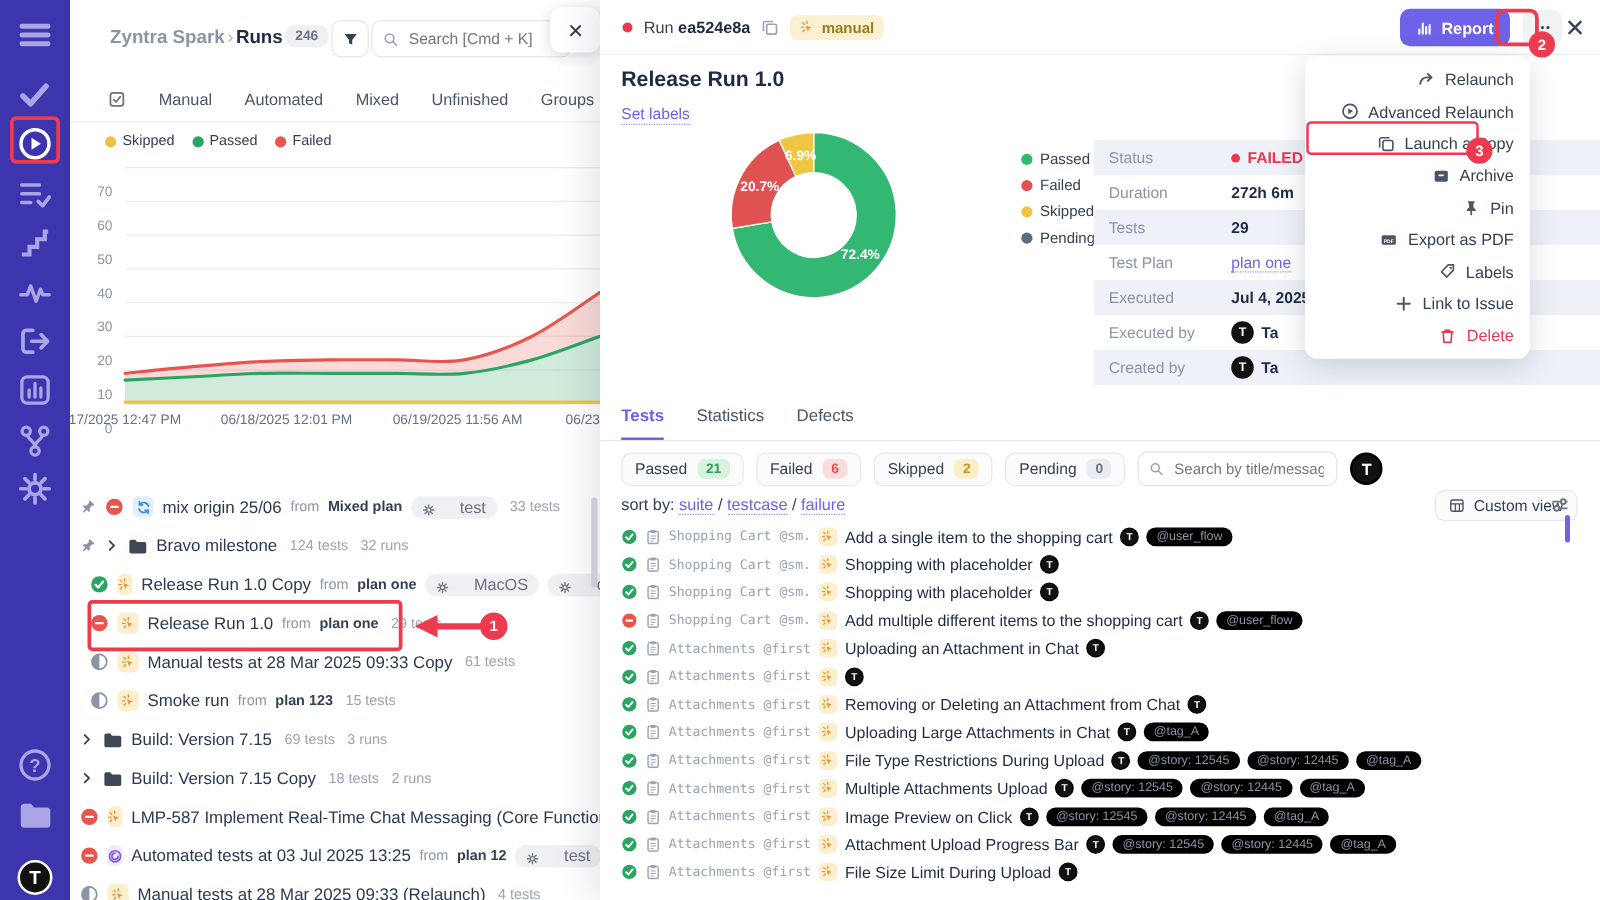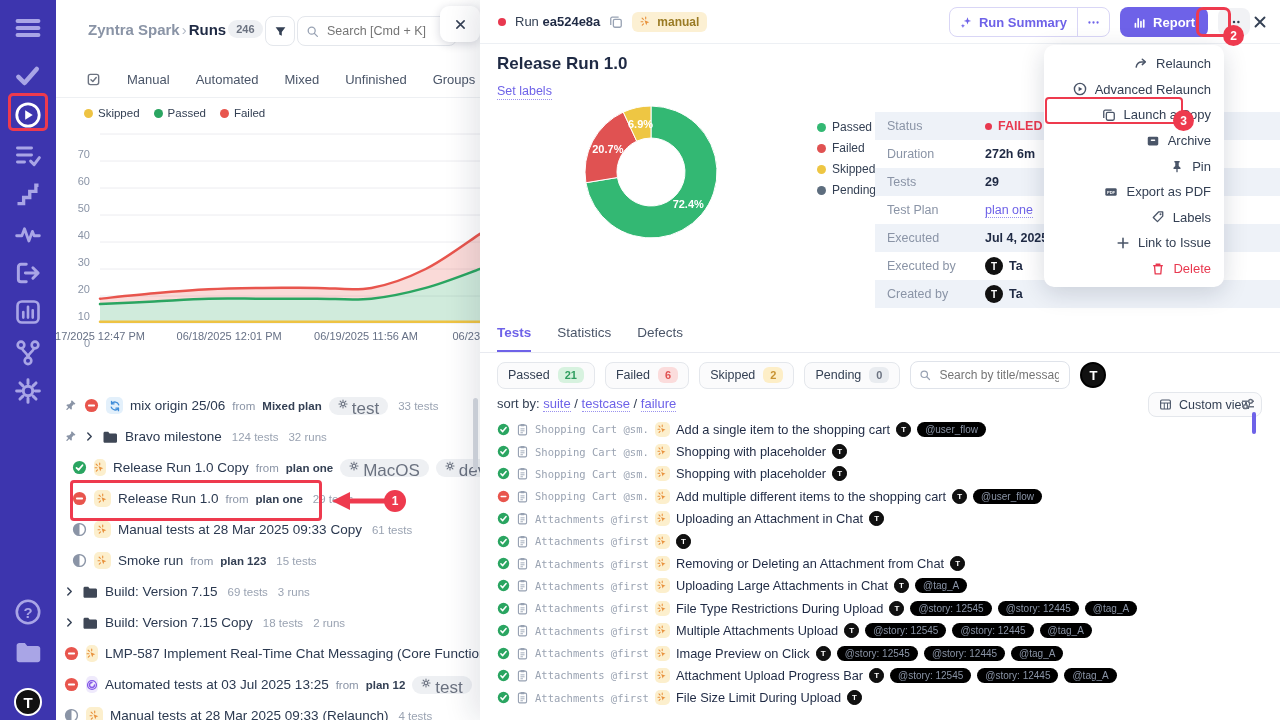--- a/index.html
+++ b/index.html
@@ -42,21 +42,21 @@
   .dot{width:9px;height:9px;border-radius:50%;}
   .ylab{position:absolute;width:26px;text-align:right;font-size:11px;color:#8a94a6;margin-top:20px;}
   .xlab{position:absolute;top:330px;font-size:11px;color:#667085;white-space:nowrap;transform:translateX(-50%);}
   
   .run-row{position:absolute;left:0;width:100%;height:31px;display:flex;align-items:center;gap:7px;
     padding-left:8px;white-space:nowrap;overflow:hidden;}
   .run-title{font-size:13.5px;font-weight:500;color:#2b3950;}
   .run-from{font-size:11.5px;color:#8a94a6;}
   .run-plan{font-size:11.5px;font-weight:bold;color:#344054;}
   .run-meta{font-size:11.5px;color:#9aa3b2;margin-left:3px;}
-  .env-badge{display:inline-flex;align-items:flex-start;gap:4px;background:#eef0f3;color:#6b7280;font-size:17px;
+  .env-badge{display:inline-flex;align-items:flex-end;gap:20px;background:#eef0f3;color:#6b7280;font-size:13px;
     border-radius:10px;padding:2px 9px;height:18px;}
   .env-badge .ic{width:10px;height:10px;color:#6b7280;}
   .pin-ic{width:13px;height:13px;color:#8a94a6;transform:rotate(42deg);}
   .type-chip{width:17px;height:17px;border-radius:5px;display:inline-flex;align-items:center;justify-content:center;}
   .type-chip .ic{width:12px;height:12px;}
   .type-manual{background:#fcefcd;color:#e8913c;}
   .type-mixed{background:#e3f0fb;color:#3f8cd8;}
   .type-auto{background:#efeafc;color:#8458e8;}
   .lp-scroll{position:absolute;left:417px;top:398px;width:5px;height:72px;background:#d6dae1;border-radius:3px;}
 
@@ -594,40 +594,20 @@
       <span class="manual-badge">
         <span class="ic">
             <svg viewBox="0 0 16 16">
               <path d="M6 5.8l6.4 2.4-2.8 1.2-1.3 2.8z" fill="currentColor"></path>
               <path d="M2.8 2.8l1.7 1.7M7.6 1.4v2.4M1.4 7.6h2.4M3 12.2l1.7-1.7" stroke="currentColor" stroke-width="1.5" stroke-linecap="round"></path>
             </svg>
           </span>
         <span>manual</span>
       </span>
       <div class="dw-actions">
-        <div class="btn-summary">
-          <span class="main">
-            <span class="ic">
-                <svg viewBox="0 0 16 16">
-                  <path d="M9.2 1.5l1.2 3.3 3.3 1.2-3.3 1.2-1.2 3.3L8 7.2 4.7 6l3.3-1.2z" fill="currentColor"></path>
-                  <path d="M3.6 9.5l.7 1.9 1.9.7-1.9.7-.7 1.9-.7-1.9-1.9-.7 1.9-.7z" fill="currentColor"></path>
-                </svg>
-              </span>
-            <span>Run Summary</span>
-          </span>
-          <span class="more">
-            <span class="ic" style="width:13px;height:13px;">
-                <svg viewBox="0 0 16 16">
-                  <circle cx="3" cy="8" r="1.4" fill="currentColor"></circle>
-                  <circle cx="8" cy="8" r="1.4" fill="currentColor"></circle>
-                  <circle cx="13" cy="8" r="1.4" fill="currentColor"></circle>
-                </svg>
-              </span>
-          </span>
-        </div>
         <div class="btn-report">
           <span class="ic">
               <svg viewBox="0 0 16 16">
                 <path d="M3 13.5V9.5M6.4 13.5V3.5M9.8 13.5V7M13.2 13.5V5" stroke="currentColor" stroke-width="2.1" stroke-linecap="round"></path>
               </svg>
             </span>
           <span>Report</span>
         </div>
         <div class="btn-dots">
           <span class="ic">

